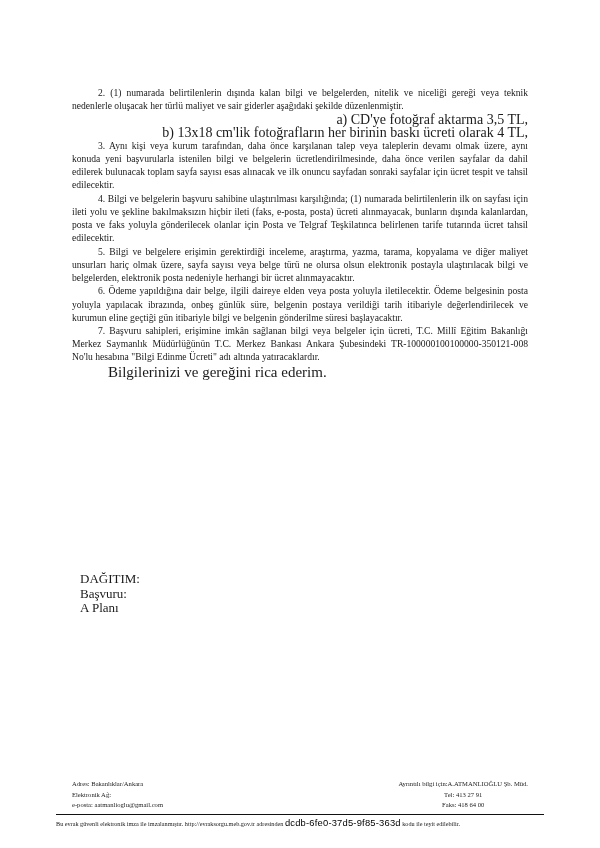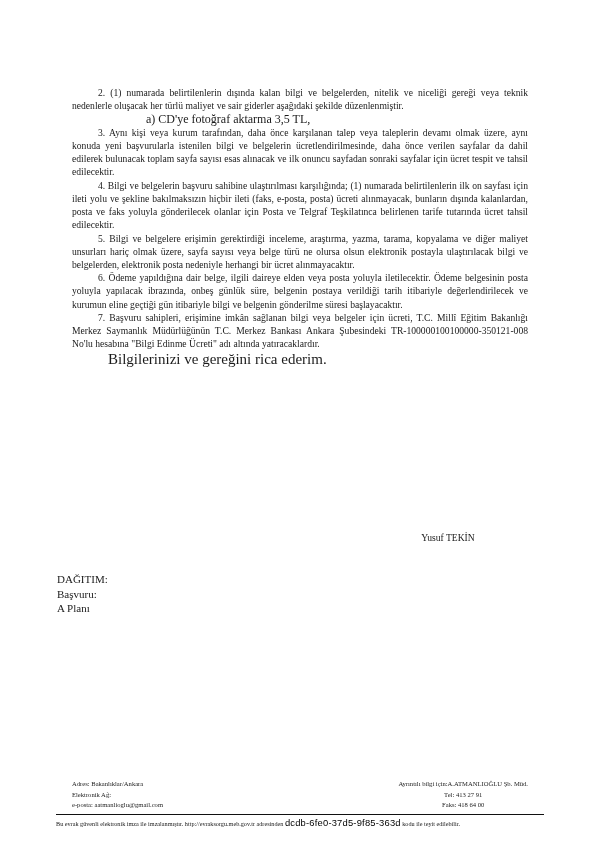--- a/index.html
+++ b/index.html
@@ -30,48 +30,48 @@
     margin: 0 0 0.5px 0;
     font-size: 9.6px;
     line-height: 13.1px;
     text-align: justify;
     text-justify: inter-word;
     text-indent: 26px;
     hyphens: none;
   }
   .sub-item {
     margin: 0;
-    font-size: 12px;
+    font-size: 14px;
     line-height: 13.1px;
     text-indent: 0;
     padding-left: 74px;
-    text-align: left;
+    text-align: right;
   }
   .closing {
     margin: 3px 0 0 0;
     font-size: 15px;
     line-height: 13.1px;
     text-indent: 36px;
     text-align: left;
   }
   .signature-block {
     position: absolute;
     left: 368px;
     top: 531px;
     width: 160px;
     text-align: center;
     font-size: 9.6px;
     line-height: 13.5px;
   }
   .signature-block .sig-name { white-space: nowrap; }
   .dagitim-block {
     position: absolute;
-    left: 57px;
+    left: 80px;
     top: 572px;
-    font-size: 11px;
+    font-size: 13px;
     line-height: 14.6px;
   }
   .footer {
     position: absolute;
     left: 72px;
     top: 779px;
     width: 456px;
     display: flex;
     justify-content: space-between;
     font-size: 6.6px;
@@ -108,32 +108,32 @@
 </head>
 <body>
 
 <div class="page">
 
   <div class="body-area">
 
     <p class="para">2. (1) numarada belirtilenlerin dışında kalan bilgi ve belgelerden, nitelik ve niceliği gereği veya teknik nedenlerle oluşacak her türlü maliyet ve sair giderler aşağıdaki şekilde düzenlenmiştir.</p>
 
     <p class="sub-item">a) CD'ye fotoğraf aktarma 3,5 TL,</p>
+    <p class="sub-item">b) 13x18 cm'lik fotoğrafların her birinin baskı ücreti olarak 4 TL,</p>
 
     <p class="para">3. Aynı kişi veya kurum tarafından, daha önce karşılanan talep veya taleplerin devamı olmak üzere, aynı konuda yeni başvurularla istenilen bilgi ve belgelerin ücretlendirilmesinde, daha önce verilen sayfalar da dahil edilerek bulunacak toplam sayfa sayısı esas alınacak ve ilk onuncu sayfadan sonraki sayfalar için ücret tespit ve tahsil edilecektir.</p>
     <p class="para">4. Bilgi ve belgelerin başvuru sahibine ulaştırılması karşılığında; (1) numarada belirtilenlerin ilk on sayfası için ileti yolu ve şekline bakılmaksızın hiçbir ileti (faks, e-posta, posta) ücreti alınmayacak, bunların dışında kalanlardan, posta ve faks yoluyla gönderilecek olanlar için Posta ve Telgraf Teşkilatınca belirlenen tarife tutarında ücret tahsil edilecektir.</p>
     <p class="para">5. Bilgi ve belgelere erişimin gerektirdiği inceleme, araştırma, yazma, tarama, kopyalama ve diğer maliyet unsurları hariç olmak üzere, sayfa sayısı veya belge türü ne olursa olsun elektronik postayla ulaştırılacak bilgi ve belgelerden, elektronik posta nedeniyle herhangi bir ücret alınmayacaktır.</p>
     <p class="para">6. Ödeme yapıldığına dair belge, ilgili daireye elden veya posta yoluyla iletilecektir. Ödeme belgesinin posta yoluyla yapılacak ibrazında, onbeş günlük süre, belgenin postaya verildiği tarih itibariyle değerlendirilecek ve kurumun eline geçtiği gün itibariyle bilgi ve belgenin gönderilme süresi başlayacaktır.</p>
     <p class="para">7. Başvuru sahipleri, erişimine imkân sağlanan bilgi veya belgeler için ücreti, T.C. Millî Eğitim Bakanlığı Merkez Saymanlık Müdürlüğünün T.C. Merkez Bankası Ankara Şubesindeki TR-100000100100000-350121-008 No'lu hesabına "Bilgi Edinme Ücreti" adı altında yatıracaklardır.</p>
 
     <p class="closing">Bilgilerinizi ve gereğini rica ederim.</p>
   </div>
 
   <div class="signature-block">
-    <div class="sig-name">Yusuf TEKİN</div>
   </div>
 
   <div class="dagitim-block">
     <div>DAĞITIM:</div>
     <div>Başvuru:</div>
     <div>A Planı</div>
   </div>
 
   <div class="footer">
     <div class="footer-col-left">

